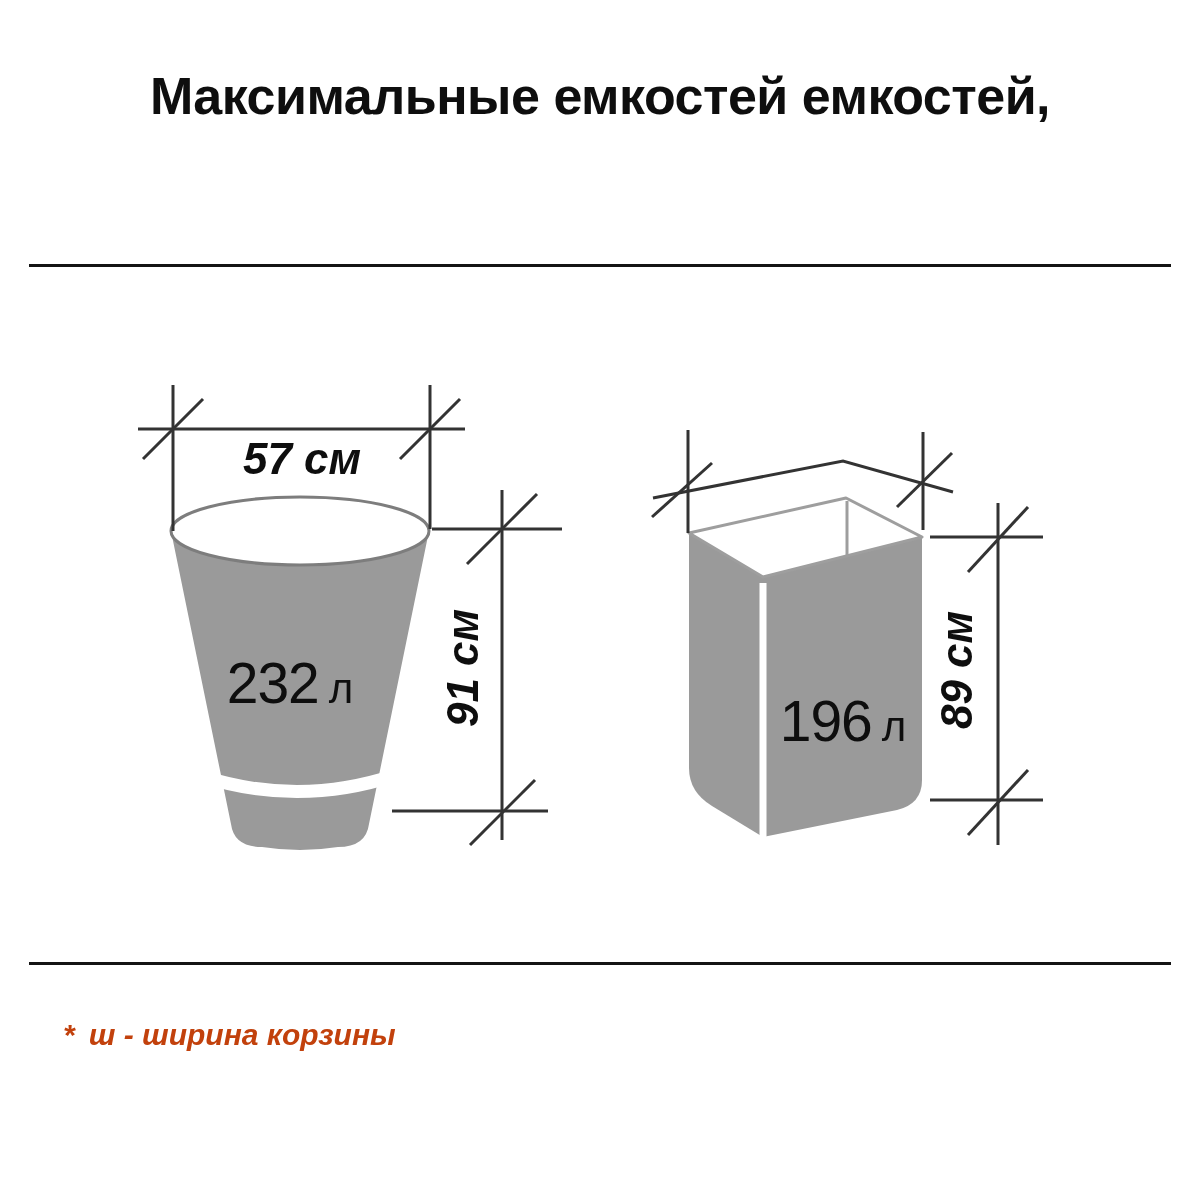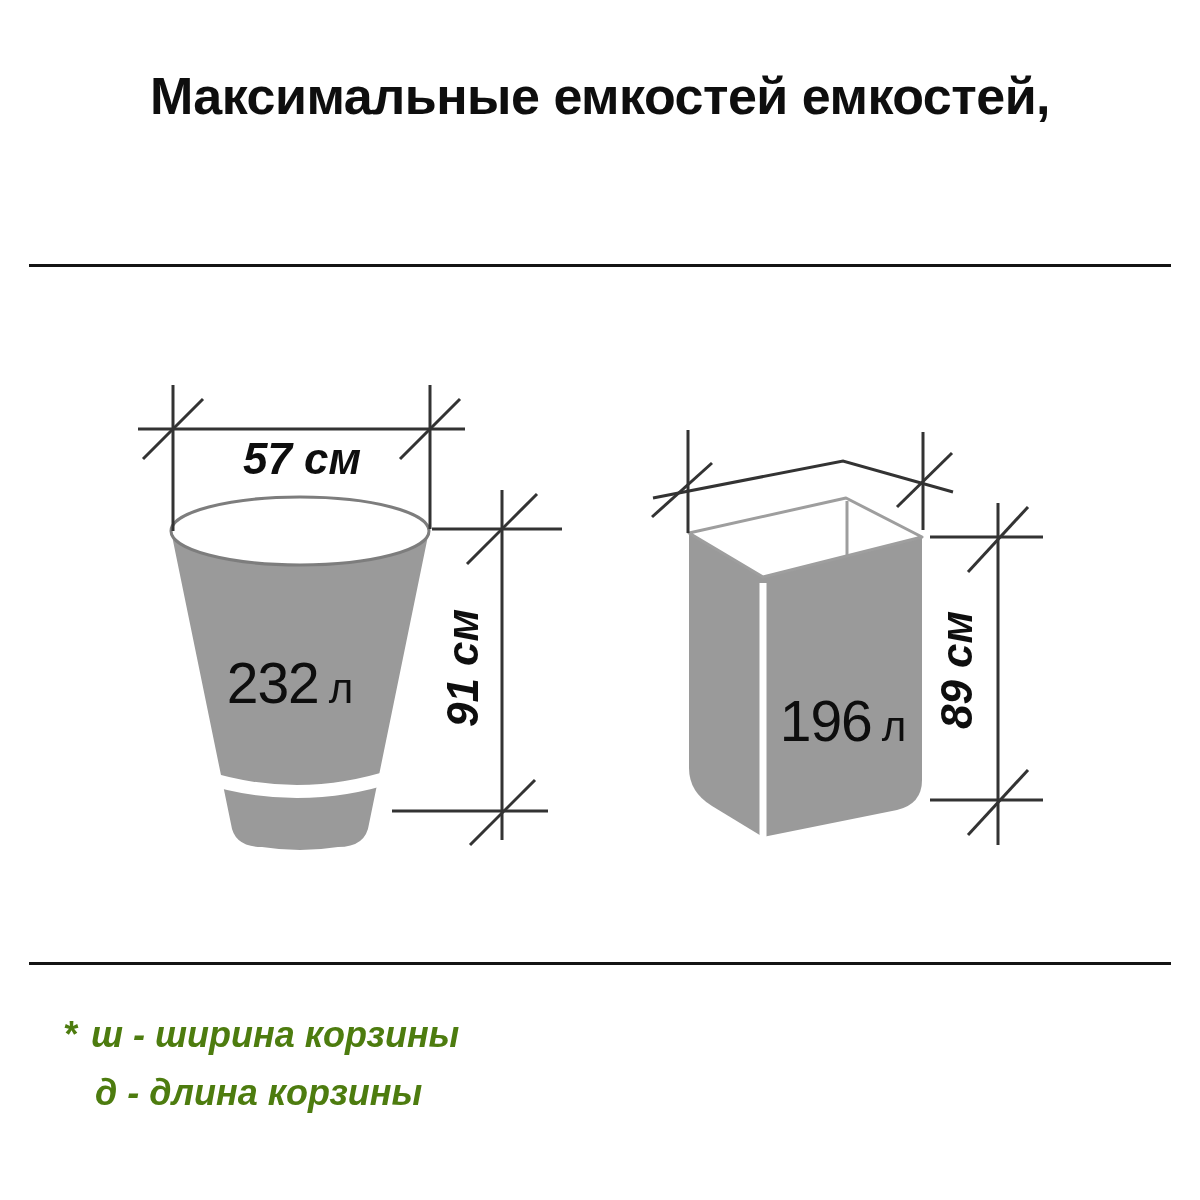--- a/index.html
+++ b/index.html
@@ -23,21 +23,21 @@
     color:#0e0e0e;text-align:center;white-space:nowrap;
   }
   .dim-label.rotated{transform:rotate(-90deg);transform-origin:center center;}
   .volume-label{
     position:absolute;font-weight:400;font-size:57px;color:#0e0e0e;
     text-align:center;white-space:nowrap;letter-spacing:-1px;
   }
   .volume-label .unit{font-size:42px;margin-left:10px;letter-spacing:0;}
   .footnote{
     position:absolute;left:63px;top:1006px;
-    font-size:36px;font-weight:700;font-style:italic;line-height:58px;color:#4d7c0f;
+    font-size:30px;font-weight:700;font-style:italic;line-height:58px;color:#c2410c;
   }
   .footnote .fn-line{white-space:nowrap;}
   .footnote .fn-marker{margin-right:14px;}
   .footnote .fn-line2{padding-left:32px;}
 </style>
 </head>
 <body>
 
 <div class="page">
 
@@ -117,18 +117,15 @@
   <div class="volume-label" style="left:723px;top:688px;width:240px;">
     <span>196</span><span class="unit">л</span>
   </div>
 
   <div class="divider bottom"></div>
 
   <div class="footnote">
     <div class="fn-line">
       <span class="fn-marker">*</span><span>ш - ширина корзины</span>
     </div>
-    <div class="fn-line fn-line2">
-      <span>д - длина корзины</span>
-    </div>
   </div>
 
 </div>
 
 </body></html>

